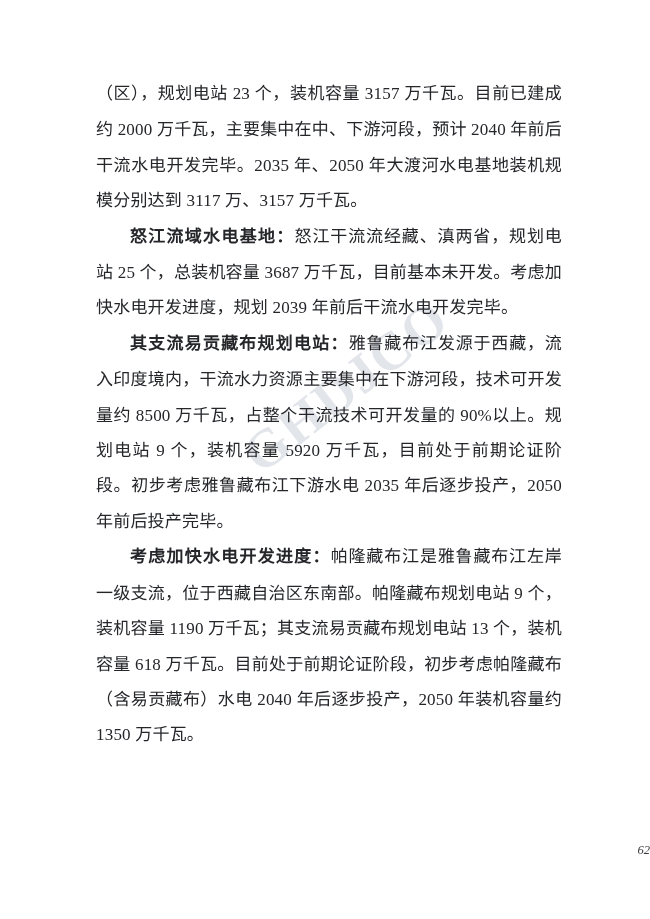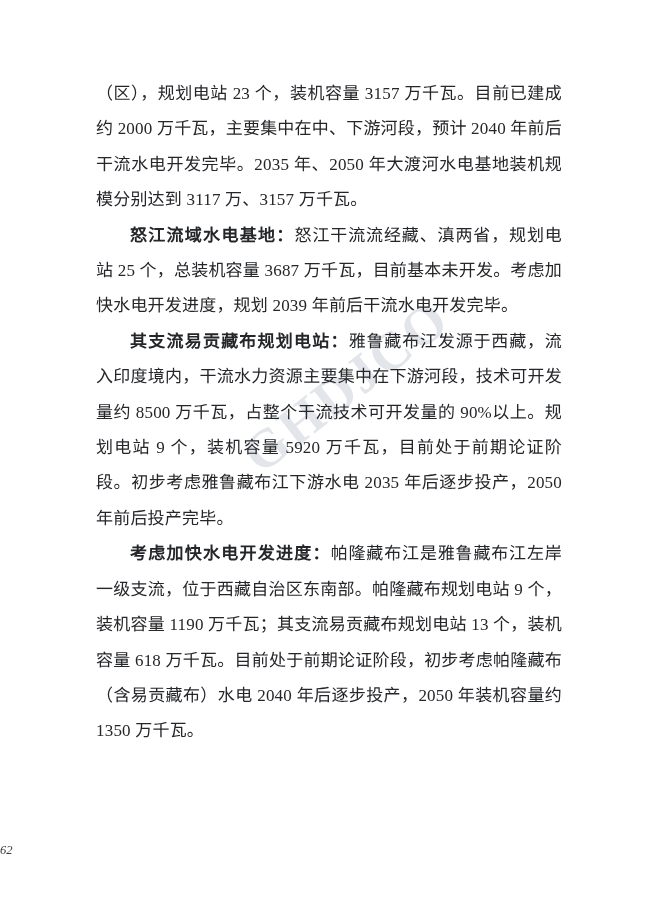--- a/index.html
+++ b/index.html
@@ -57,29 +57,30 @@
     letter-spacing: 0.2px;
   }
 
   .para.indent {
     text-indent: 2em;
   }
 
   .para .lead {
     font-weight: 700;
     letter-spacing: 0.6px;
+    font-family: Liberation Mono, monospace;
   }
 
   
   .folio {
     position: absolute;
     left: 0;
     right: 0;
     top: 843px;
-    text-align: left;
+    text-align: right;
     font-family: "Liberation Serif", "DejaVu Serif", serif;
     font-style: italic;
     font-size: 12.5px;
     color: #3a3b3f;
     z-index: 1;
   }
 </style>
 </head>
 <body>
 

